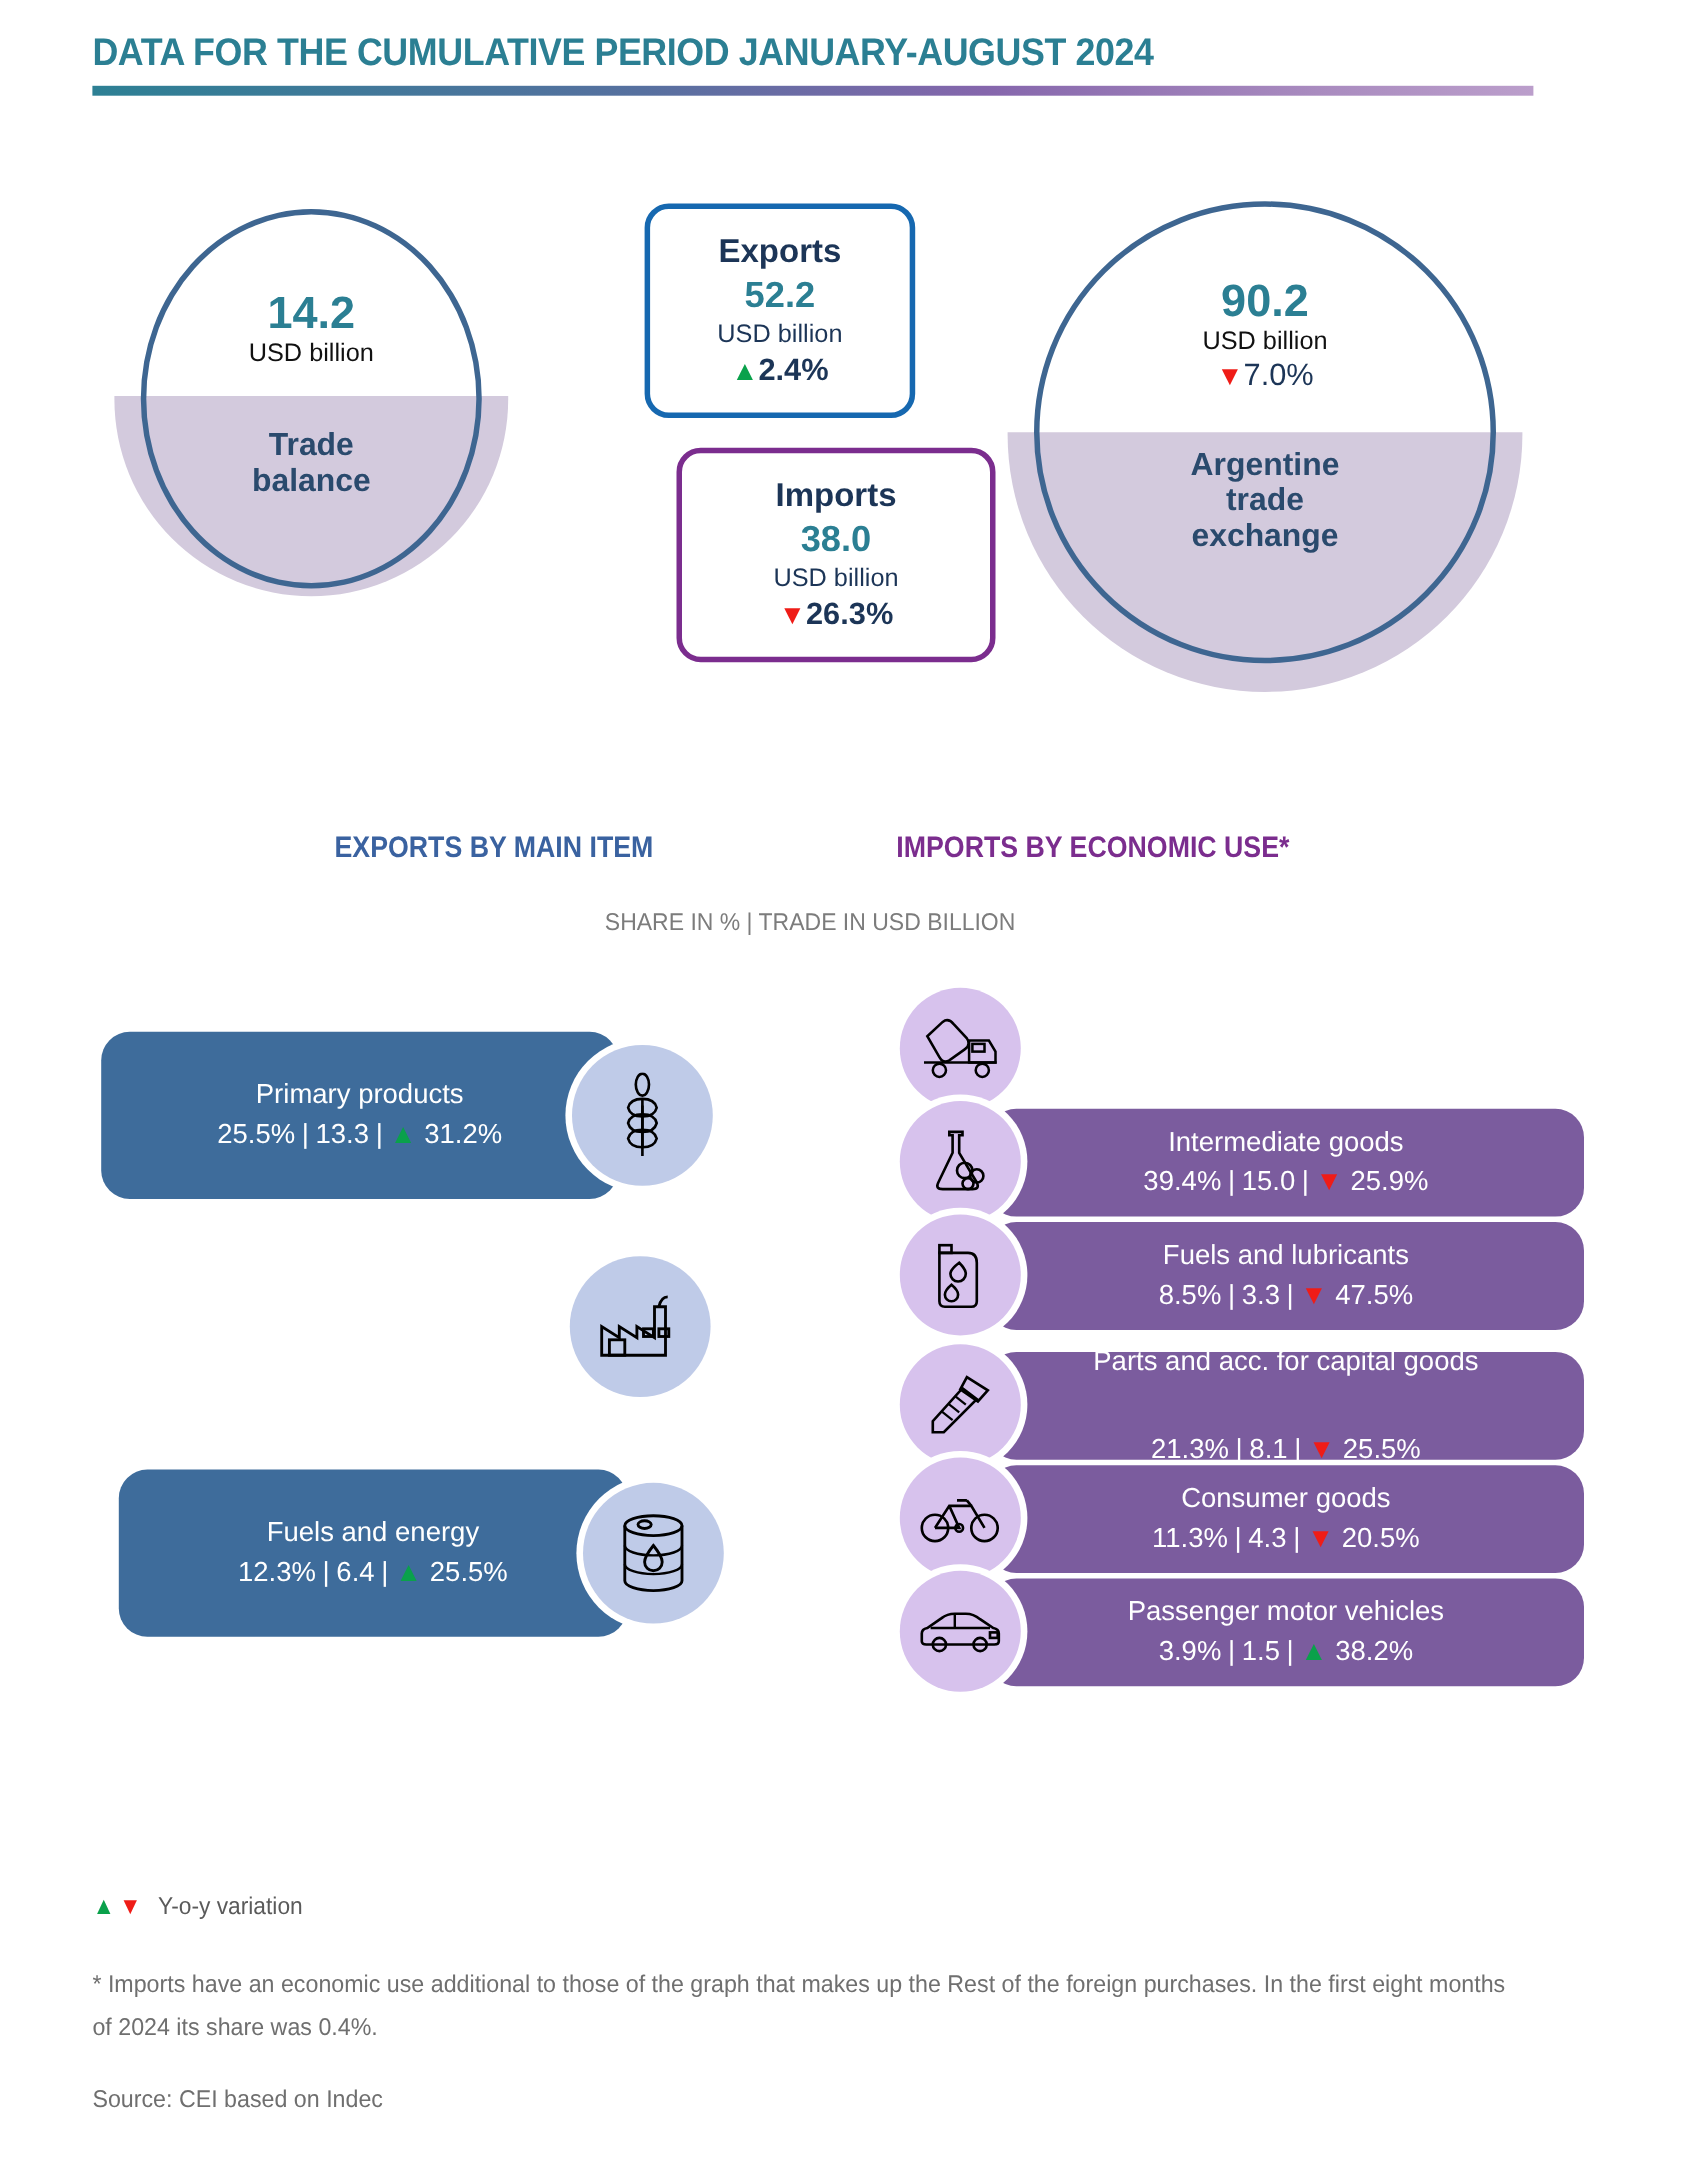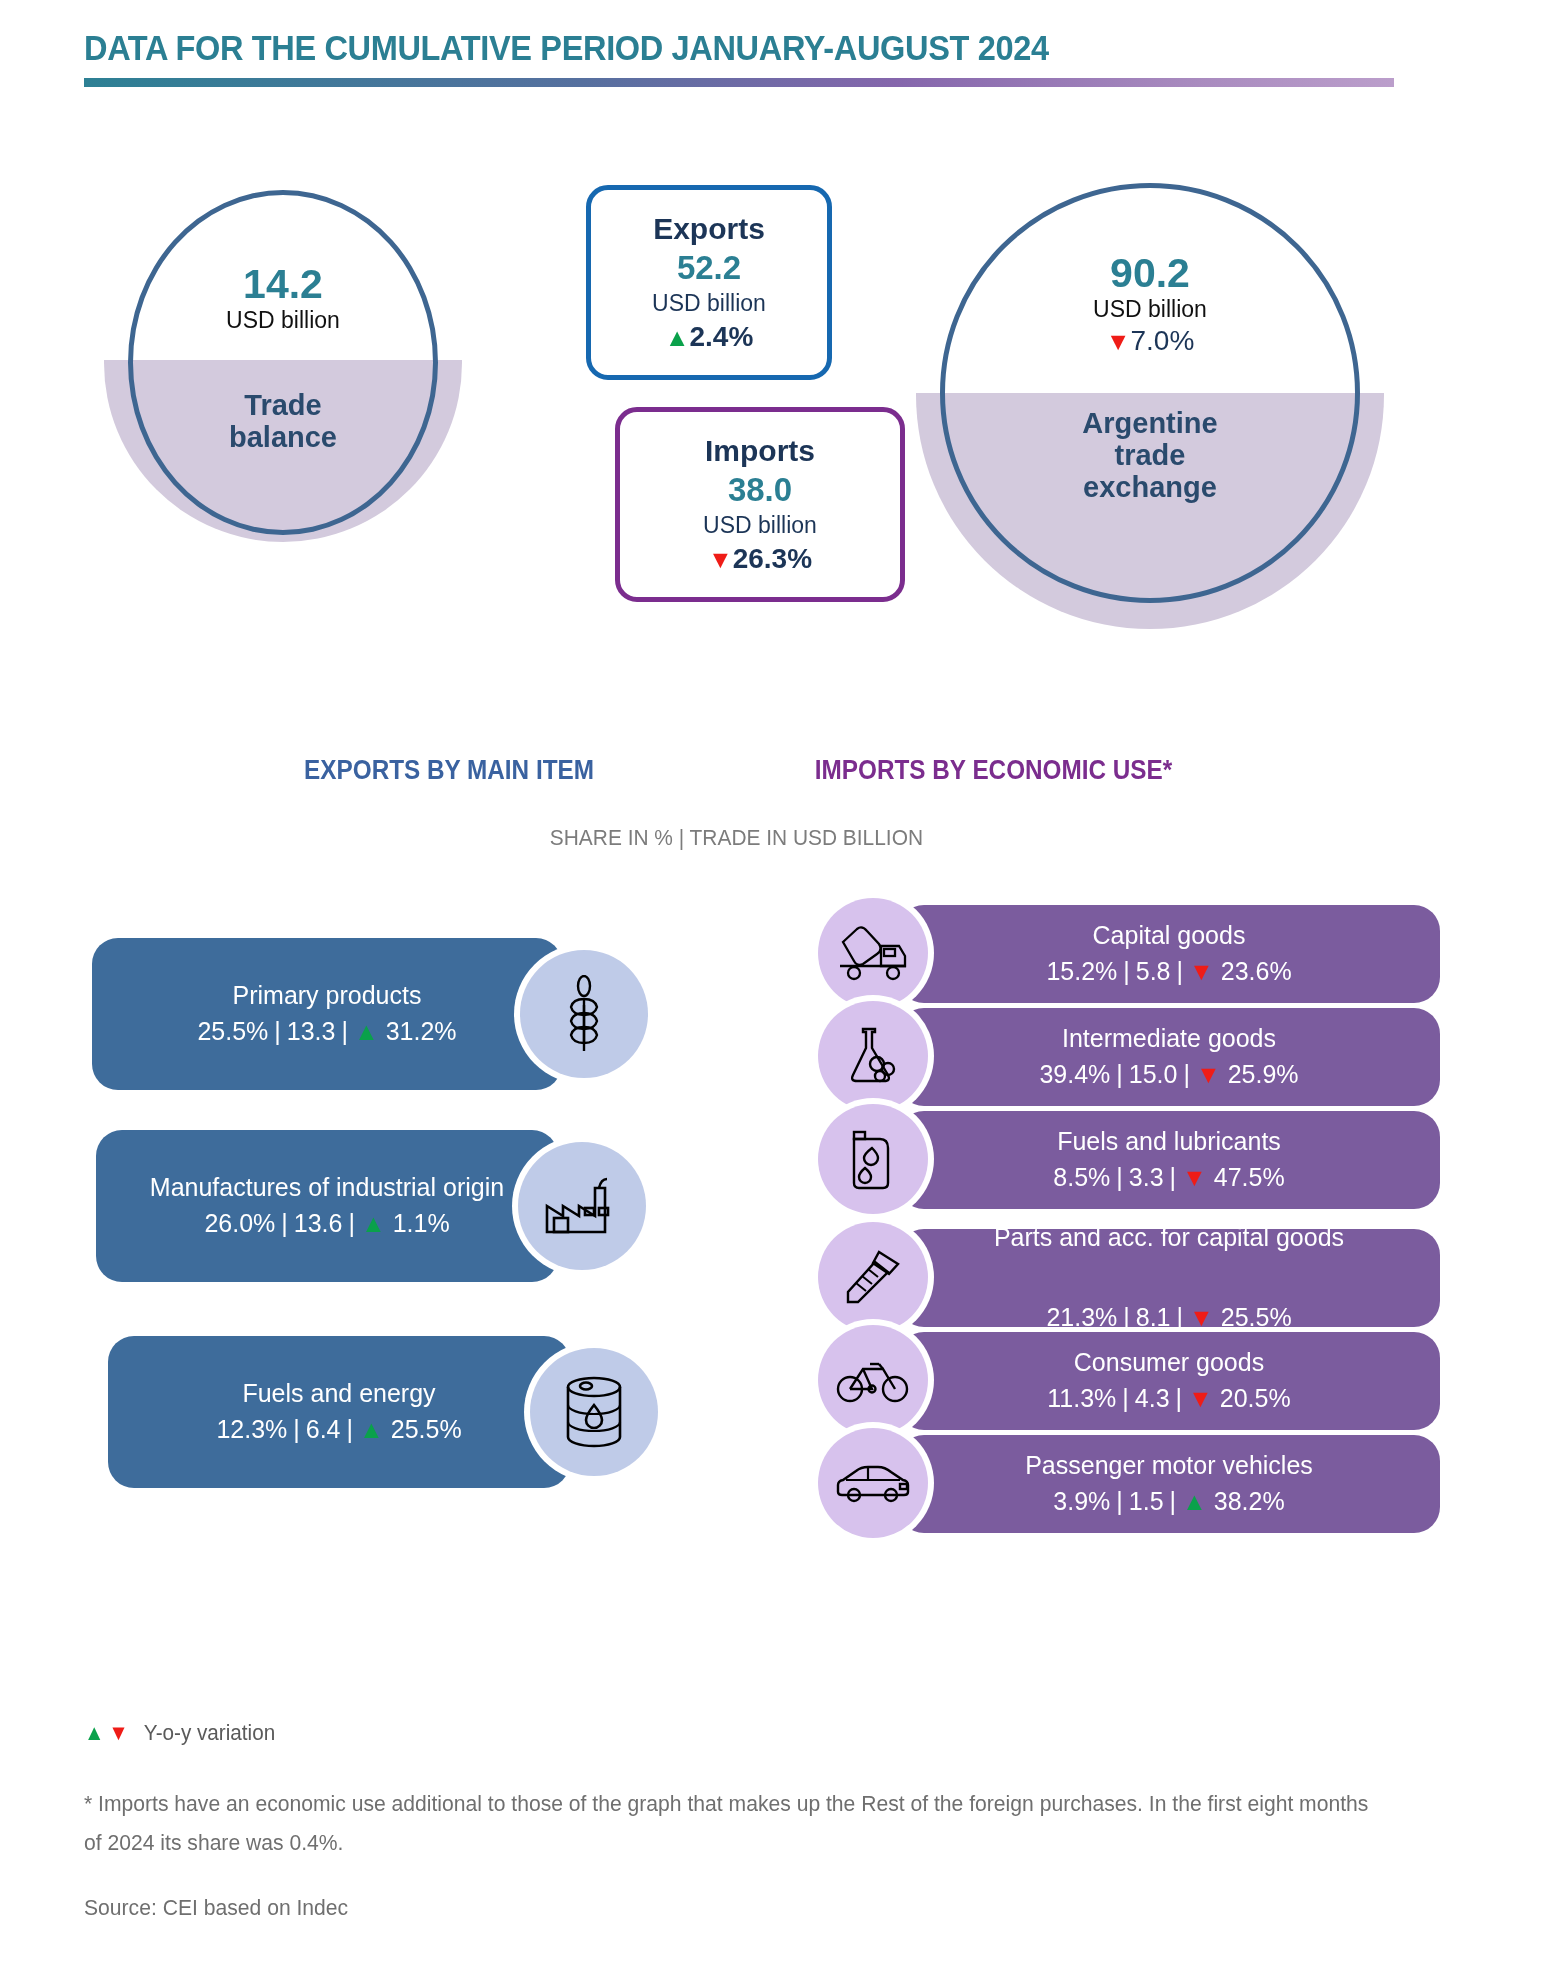--- a/index.html
+++ b/index.html
@@ -197,26 +197,20 @@
           <path d="M27 24 q-11 0 -13 8 q2 8 13 8 q11 0 13 -8 q-2 -8 -13 -8z"></path>
           <path d="M27 38 q-11 0 -13 8 q2 8 13 8 q11 0 13 -8 q-2 -8 -13 -8z"></path>
           <path d="M27 52 q-11 0 -13 8 q2 8 13 8 q11 0 13 -8 q-2 -8 -13 -8z"></path>
           <line x1="27" y1="24" x2="27" y2="68"></line>
         </svg>
       </div>
     </div>
 
 
     <div class="row" style="height:208px;">
-      <div class="bar bar-exp" style="left:96px; top:10px; width:462px; height:152px;">
-        <div class="bar-title">Manufactures of industrial origin</div>
-        <div class="bar-stats">
-          <span>26.0%</span><span class="sep">|</span><span>13.6</span><span class="sep">|</span><span class="tri-up">▲</span> <span>1.1%</span>
-        </div>
-      </div>
       <div class="icon-circle ic-exp" style="left:518px; top:22px; width:128px; height:128px;">
         <svg width="76" height="64" viewBox="0 0 76 64" fill="none" stroke="#000" stroke-width="2.6">
           <path d="M3 58 v-26 l16 10 v-10 l16 10 v-10 l16 10 V14 h10 v44 z"></path>
           <path d="M55 14 q2 -9 8 -9"></path>
           <rect x="10" y="44" width="14" height="14"></rect>
           <rect x="41" y="34" width="9" height="7"></rect>
           <rect x="55" y="34" width="9" height="7"></rect>
         </svg>
       </div>
     </div>
@@ -237,26 +231,20 @@
           <ellipse cx="25" cy="11" rx="6" ry="3.5"></ellipse>
           <path d="M33 30 q-8 10 -8 15 a8 8 0 0 0 16 0 q0 -5 -8 -15z"></path>
         </svg>
       </div>
     </div>
   </div>
 
   <div class="col-right">
 
     <div class="row" style="height:103px;">
-      <div class="bar bar-imp" style="left:98px; top:0px; width:542px; height:98px;">
-        <div class="bar-title">Capital goods</div>
-        <div class="bar-stats">
-          <span>15.2%</span><span class="sep">|</span><span>5.8</span><span class="sep">|</span><span class="tri-dn">▼</span> <span>23.6%</span>
-        </div>
-      </div>
       <div class="icon-circle ic-imp" style="left:18px; top:-7px; width:110px; height:110px;">
         <svg width="72" height="58" viewBox="0 0 72 58" fill="none" stroke="#000" stroke-width="2.3">
           <path d="M6 18 L20 5 q5 -4 10 2 L42 20 q4 6 -2 10 L26 40 q-6 3 -9 -3 z"></path>
           <path d="M44 22 h18 l6 10 v10 H44 z"></path>
           <path d="M3 42 h66" stroke-width="2.3"></path>
           <circle cx="17" cy="49" r="6"></circle>
           <circle cx="56" cy="49" r="6"></circle>
           <rect x="47" y="25" width="11" height="7"></rect>
         </svg>
       </div>

